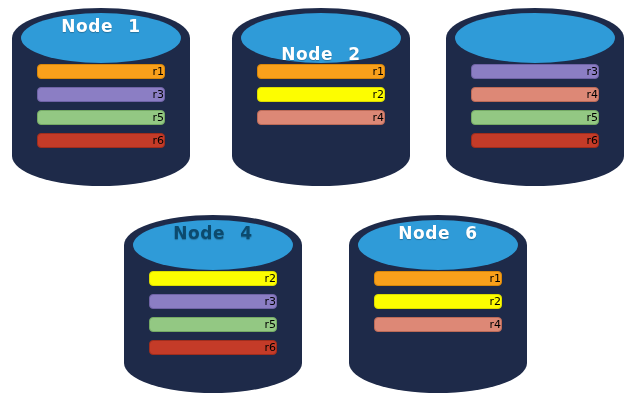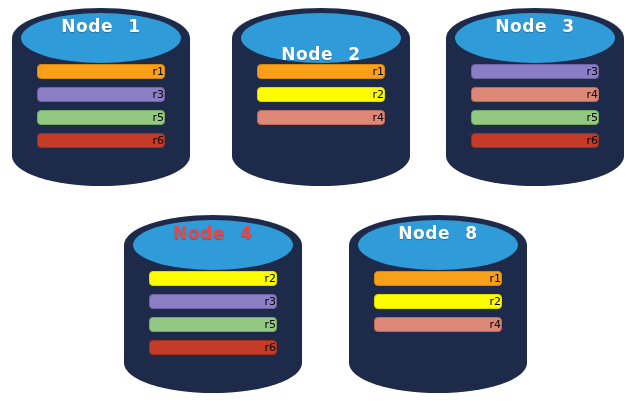--- a/index.html
+++ b/index.html
@@ -82,49 +82,48 @@
       <div class="bar" style="background-color: rgb(253, 253, 0); border-color: rgb(220, 220, 0);">r2</div>
       <div class="bar" style="background-color: rgb(221, 136, 118); border-color: rgb(188, 106, 87);">r4</div>
     </div>
   </div>
 
   <div class="node" style="left:444px; top:5px;">
     <svg class="cyl" viewBox="0 0 182 184">
       <path d="M2,33 A89,30 0 0 1 180,33 L180,151 A89,30 0 0 1 2,151 Z" fill="#1E2A49"></path>
       <ellipse cx="91" cy="33" rx="80" ry="25" fill="#2F9BD8"></ellipse>
     </svg>
-    <div class="node-title" style="color: rgb(255, 255, 255);">Node 3</div>
     <div class="bars">
       <div class="bar" style="background-color: rgb(139, 126, 196); border-color: rgb(111, 99, 166);">r3</div>
       <div class="bar" style="background-color: rgb(221, 136, 118); border-color: rgb(188, 106, 87);">r4</div>
       <div class="bar" style="background-color: rgb(147, 200, 131); border-color: rgb(116, 169, 100);">r5</div>
       <div class="bar" style="background-color: rgb(196, 59, 40); border-color: rgb(159, 45, 29);">r6</div>
     </div>
   </div>
 
   <div class="node" style="left:122px; top:212px;">
     <svg class="cyl" viewBox="0 0 182 184">
       <path d="M2,33 A89,30 0 0 1 180,33 L180,151 A89,30 0 0 1 2,151 Z" fill="#1E2A49"></path>
       <ellipse cx="91" cy="33" rx="80" ry="25" fill="#2F9BD8"></ellipse>
     </svg>
-    <div class="node-title" style="color: #ef4444;">Node 4</div>
+    <div class="node-title" style="color: #0c4a6e;">Node 4</div>
     <div class="bars">
       <div class="bar" style="background-color: rgb(253, 253, 0); border-color: rgb(220, 220, 0);">r2</div>
       <div class="bar" style="background-color: rgb(139, 126, 196); border-color: rgb(111, 99, 166);">r3</div>
       <div class="bar" style="background-color: rgb(147, 200, 131); border-color: rgb(116, 169, 100);">r5</div>
       <div class="bar" style="background-color: rgb(196, 59, 40); border-color: rgb(159, 45, 29);">r6</div>
     </div>
   </div>
 
   <div class="node" style="left:347px; top:212px;">
     <svg class="cyl" viewBox="0 0 182 184">
       <path d="M2,33 A89,30 0 0 1 180,33 L180,151 A89,30 0 0 1 2,151 Z" fill="#1E2A49"></path>
       <ellipse cx="91" cy="33" rx="80" ry="25" fill="#2F9BD8"></ellipse>
     </svg>
-    <div class="node-title" style="color: rgb(255, 255, 255);">Node 8</div>
+    <div class="node-title" style="color: rgb(255, 255, 255);">Node 6</div>
     <div class="bars">
       <div class="bar" style="background-color: rgb(249, 160, 27); border-color: rgb(216, 135, 10);">r1</div>
       <div class="bar" style="background-color: rgb(253, 253, 0); border-color: rgb(220, 220, 0);">r2</div>
       <div class="bar" style="background-color: rgb(221, 136, 118); border-color: rgb(188, 106, 87);">r4</div>
     </div>
   </div>
 
 </div>
 
 </body></html>

